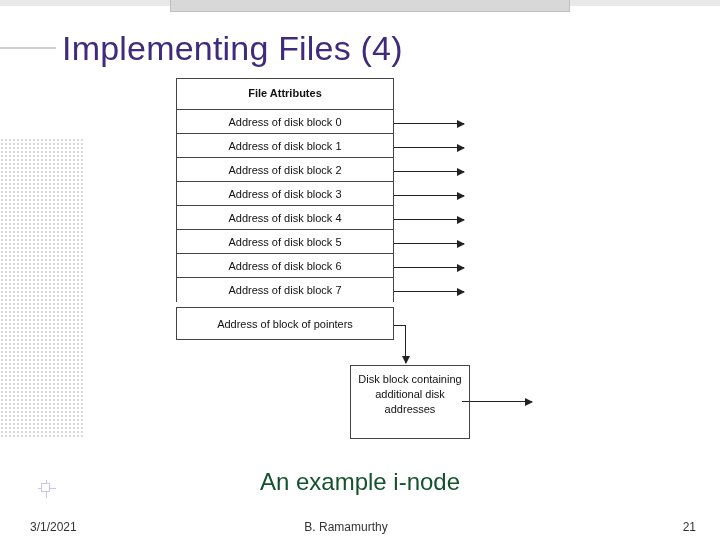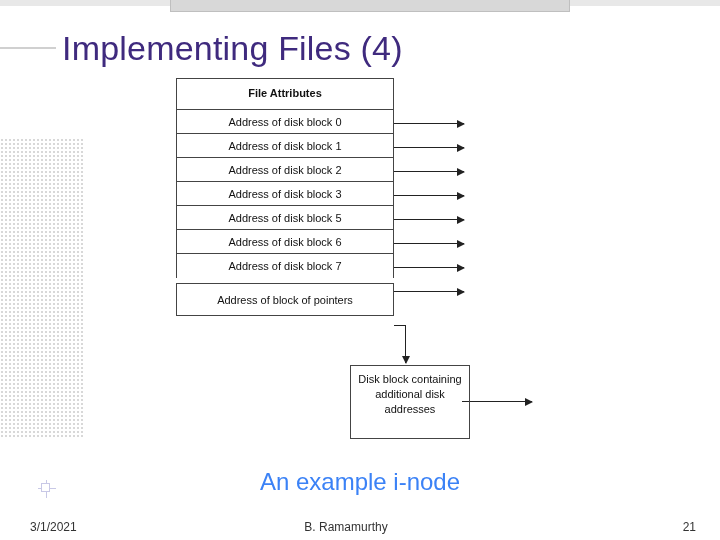--- a/index.html
+++ b/index.html
@@ -16,21 +16,21 @@
   .inode-cell { height: 24px; line-height: 24px; text-align: center; font-size: 11px; color: #111; border-bottom: 1px solid #444; }
   .inode-cell-gap { border-bottom: none; position: relative; }
   .inode-cell-gap::after { content:""; position:absolute; left:-1px; width: calc(100% + 2px); bottom:-5px; height:5px; background:#fff; }
   .inode-ptrblock { margin-top: 5px; height: 32px; line-height: 32px; text-align: center; font-size: 11px; color: #111; border-top: 1px solid #444; }
   .arrow-h { position: absolute; height: 0; border-top: 1.5px solid #222; }
   .arrow-h::after { content:""; position:absolute; right:-1px; top:-4px; width:0; height:0; border-left:8px solid #222; border-top:4px solid transparent; border-bottom:4px solid transparent; }
   .arrow-v-down { position: absolute; width: 0; border-left: 1.5px solid #222; }
   .arrow-v-down::after { content:""; position:absolute; left:-4px; bottom:-1px; width:0; height:0; border-top:8px solid #222; border-left:4px solid transparent; border-right:4px solid transparent; }
   .arrow-corner-h { position: absolute; height: 0; border-top: 1.5px solid #222; }
   .extra-box { position: absolute; left: 350px; top: 287px; width: 120px; height: 74px; border: 1px solid #444; text-align: center; font-size: 11px; color:#111; padding: 6px 4px; line-height: 1.35; }
-  .caption { position: absolute; top: 468px; left: 0; width: 720px; text-align: center; color: #3b82f6; font-size: 24px; }
+  .caption { position: absolute; top: 468px; left: 0; width: 720px; text-align: center; color: #14532d; font-size: 24px; }
   .caption-decor { position: absolute; top: 480px; left: 38px; width: 18px; height: 18px; }
   .caption-decor .sq { position:absolute; left:3px; top:3px; width:9px; height:9px; border:1px solid #c8c8e6; background:#fff; }
   .caption-decor .hl { position:absolute; left:0; top:8px; width:18px; height:1px; background:#c8c8e6; }
   .caption-decor .vl { position:absolute; left:8px; top:0; width:1px; height:18px; background:#c8c8e6; }
   .footer { position: absolute; bottom: 6px; left: 0; width: 720px; font-size: 12px; color: #333; }
   .footer .date { position: absolute; left: 30px; bottom: 0; }
   .footer .author { position: absolute; left: 0; width: 692px; text-align: center; bottom: 0; }
   .footer .pagenum { position: absolute; right: 24px; bottom: 0; }
   .left-dots { position: absolute; left: 0; top: 138px; width: 84px; height: 300px;
     background-image: radial-gradient(circle, #d4d4d4 0.8px, transparent 0.9px);
@@ -51,20 +51,21 @@
   <div class="left-dots"></div>
 
   <div class="diagram">
 
     <div class="inode-box">
       <div class="inode-header">File Attributes</div>
       <div class="inode-cell">Address of disk block 0</div>
       <div class="inode-cell">Address of disk block 1</div>
       <div class="inode-cell">Address of disk block 2</div>
       <div class="inode-cell">Address of disk block 3</div>
+      <div class="inode-cell">Address of disk block 4</div>
       <div class="inode-cell">Address of disk block 5</div>
       <div class="inode-cell">Address of disk block 6</div>
       <div class="inode-cell inode-cell-gap">Address of disk block 7</div>
       <div class="inode-ptrblock">Address of block of pointers</div>
     </div>
 
     <div class="arrow-h" style="left:394px; top:45px; width:70px;"></div>
     <div class="arrow-h" style="left:394px; top:69px; width:70px;"></div>
     <div class="arrow-h" style="left:394px; top:93px; width:70px;"></div>
     <div class="arrow-h" style="left:394px; top:117px; width:70px;"></div>

